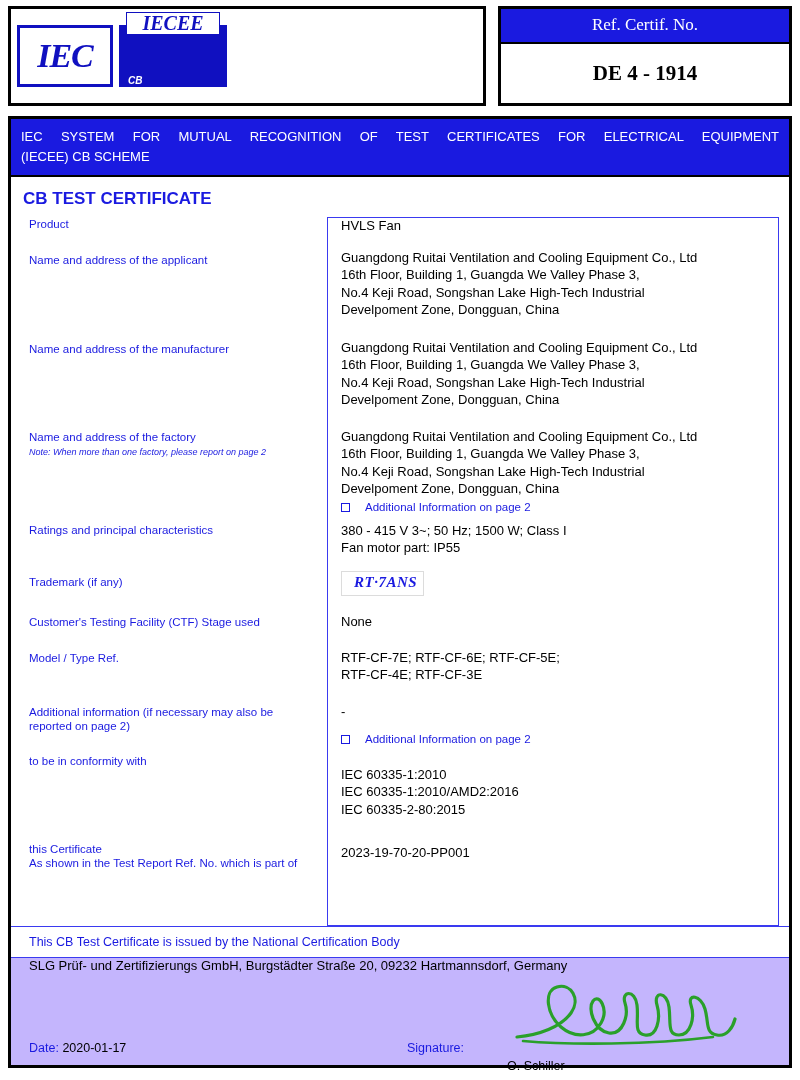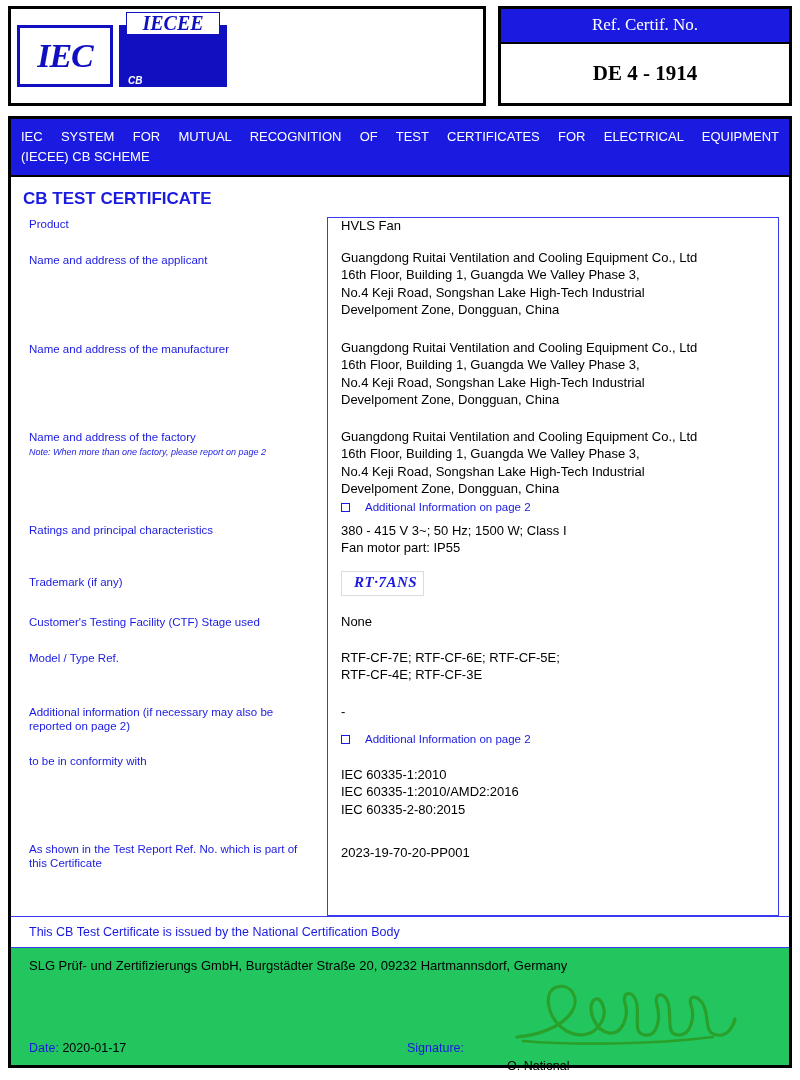--- a/index.html
+++ b/index.html
@@ -211,24 +211,24 @@
 
   
   .issuer-line {
     border-top: 1px solid #3a3af0;
     color: #1a1ae0;
     font-size: 12.5px;
     padding: 8px 18px 8px 18px;
   }
   .issuer-body {
     border-top: 1px solid #3a3af0;
-    background: #22c55e;
+    background: #c4b5fd;
     flex: 0 0 auto;
     position: relative;
-    padding: 10px 18px 0 18px;
+    padding: 0 18px 0 18px;
   }
   .issuer-name {
     font-size: 13px;
     color: #000;
   }
   .sig-area {
     position: relative;
     height: 92px;
   }
   .date-line {
@@ -386,22 +386,22 @@
         </div>
         <div class="value" style="top:12px;">
           <div>IEC 60335-1:2010</div>
           <div>IEC 60335-1:2010/AMD2:2016</div>
           <div>IEC 60335-2-80:2015</div>
         </div>
       </div>
 
       <div class="row" style="top:625px;">
         <div class="label" style="top:0;">
+          <div>this Certificate</div>
           <div>As shown in the Test Report Ref. No. which is part of</div>
-          <div>this Certificate</div>
         </div>
         <div class="value" style="top:2px;">2023-19-70-20-PP001</div>
       </div>
 
     </div>
 
     <div class="issuer-line">This CB Test Certificate is issued by the National Certification Body</div>
 
     <div class="issuer-body">
       <div class="issuer-name">SLG Prüf- und Zertifizierungs GmbH, Burgstädter Straße 20, 09232 Hartmannsdorf, Germany</div>
@@ -410,18 +410,18 @@
         <svg class="sig-svg" width="230" height="78" viewBox="0 0 230 78">
           <path d="M8 62 C 30 60, 52 52, 62 38 C 72 24, 62 8, 48 12 C 34 16, 38 40, 52 52 C 66 64, 84 62, 92 48 C 100 34, 90 18, 84 26 C 78 34, 86 56, 100 58 C 114 60, 120 40, 116 28 C 112 16, 126 14, 128 30 C 130 46, 124 58, 136 60 C 148 62, 152 44, 148 30 C 144 16, 158 16, 160 32 C 162 48, 158 60, 170 60 C 182 60, 186 42, 182 30 C 178 18, 192 20, 196 34 C 200 48, 196 58, 208 60 C 218 62, 224 52, 226 44" fill="none" stroke="#2aa02a" stroke-width="3.2" stroke-linecap="round" stroke-linejoin="round"></path>
           <path d="M14 66 C 60 70, 140 70, 204 62" fill="none" stroke="#2aa02a" stroke-width="2.6" stroke-linecap="round"></path>
         </svg>
 
         <div class="date-line">
           <span>Date:</span>
           <span class="val">2020-01-17</span>
         </div>
         <div class="sig-label">Signature:</div>
-        <div class="sig-name">O. National</div>
+        <div class="sig-name">O. Schiller</div>
       </div>
     </div>
 
   </div>
 </div>
 
 </body></html>

